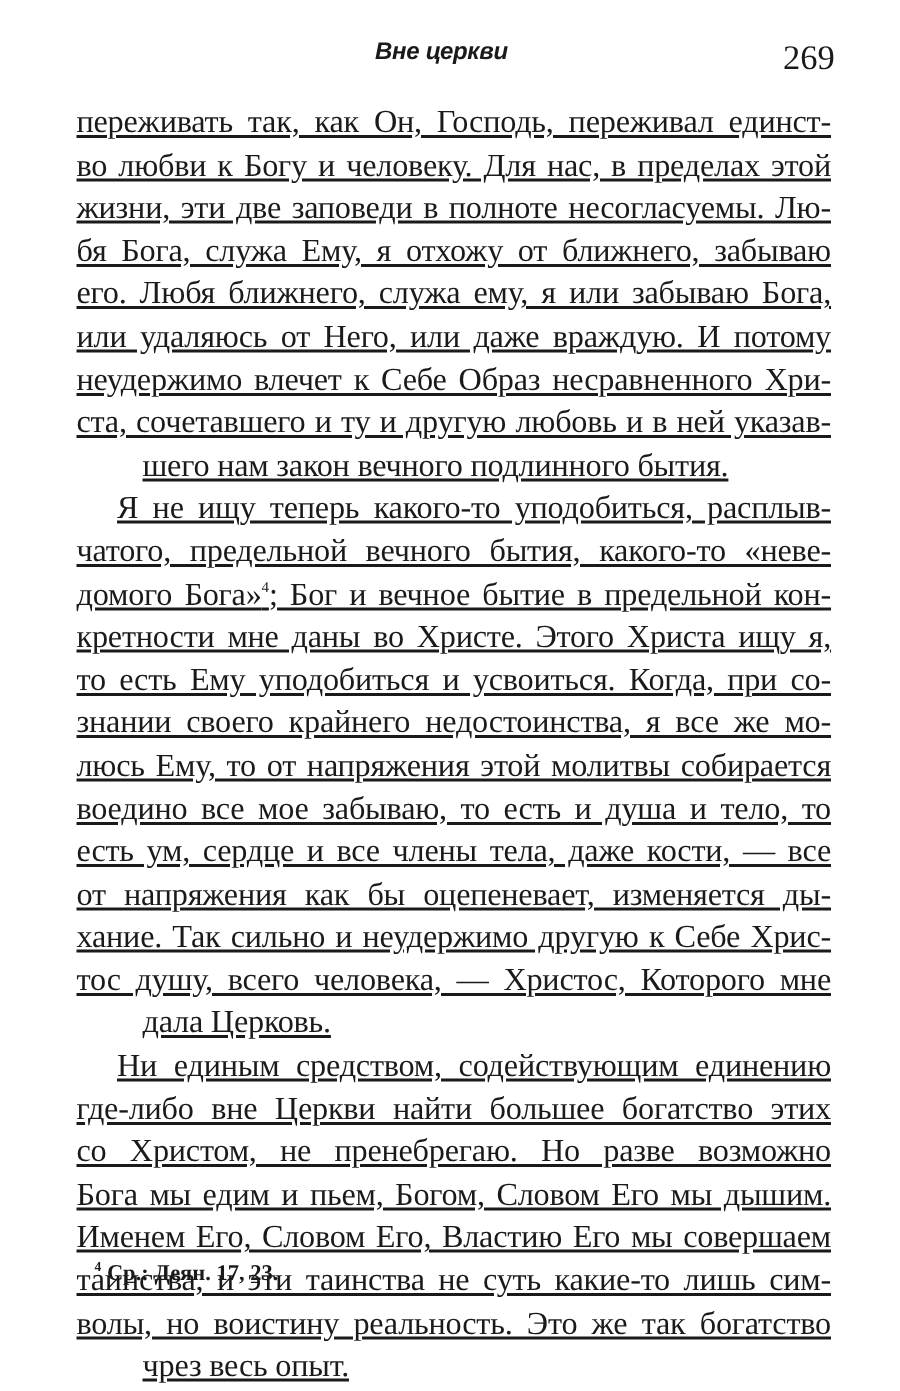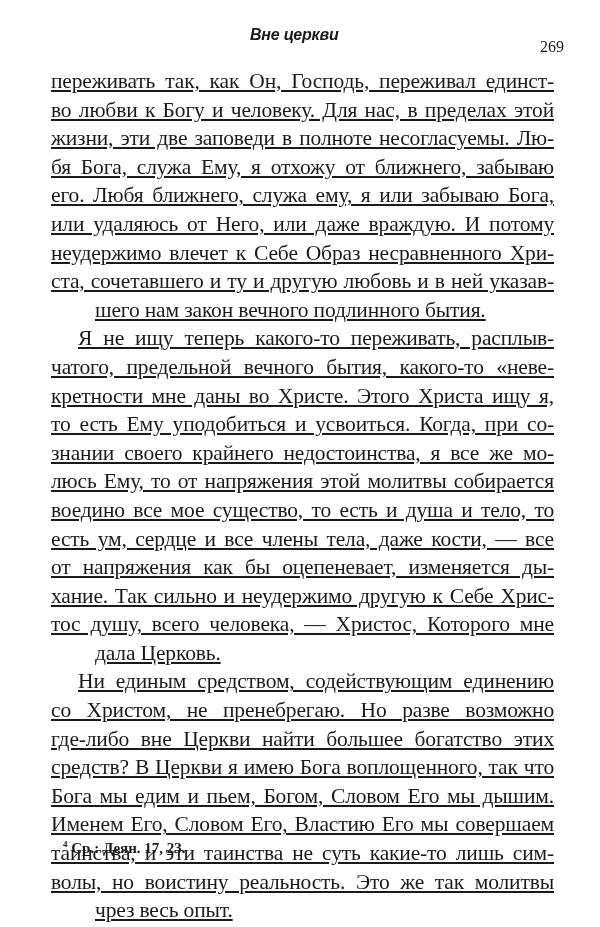--- a/index.html
+++ b/index.html
@@ -1,21 +1,21 @@
 <!DOCTYPE html>
 <html><head>
 <meta charset="utf-8">
 <style>
   html, body { margin:0; padding:0; background:#ffffff; }
   body { width:600px; height:927px; position:relative; overflow:hidden;
          font-family:"Liberation Serif", serif; color:#1a1a1a; }
   .header { position:absolute; top:26px; left:0; width:600px; height:24px; }
   .running-title { position:absolute; left:250px; top:0; font-style:italic; font-weight:bold;
          font-size:16px; font-family:"Liberation Sans", sans-serif; letter-spacing:-0.2px; }
-  .page-number { position:absolute; left:540px; top:0; font-size:16px;margin-top:12px; }
+  .page-number { position:absolute; left:522px; top:0; font-size:23px; }
   .body-text { position:absolute; top:67px; left:51px; width:503px; }
   .line { height:28.6px; line-height:28.6px; font-size:21.5px; white-space:nowrap;
           text-align:justify; text-align-last:justify; letter-spacing:-0.15px;text-decoration:underline; }
   .line.last { text-align-last:left;margin-left:44px; }
   .line.indent { padding-left:27px; }
   sup { font-size:10px; line-height:0; }
   .footnote { position:absolute; top:839px; left:63px; font-size:15px;font-weight:bold; }
   .footnote .mark { font-size:9px; vertical-align:super; }
 </style>
 </head>
@@ -29,39 +29,39 @@
 <div class="body-text">
   <div class="line">переживать так, как Он, Господь, переживал единст-</div>
   <div class="line">во любви к Богу и человеку. Для нас, в пределах этой</div>
   <div class="line">жизни, эти две заповеди в полноте несогласуемы. Лю-</div>
   <div class="line">бя Бога, служа Ему, я отхожу от ближнего, забываю</div>
   <div class="line">его. Любя ближнего, служа ему, я или забываю Бога,</div>
   <div class="line">или удаляюсь от Него, или даже враждую. И потому</div>
   <div class="line">неудержимо влечет к Себе Образ несравненного Хри-</div>
   <div class="line">ста, сочетавшего и ту и другую любовь и в ней указав-</div>
   <div class="line last">шего нам закон вечного подлинного бытия.</div>
-  <div class="line indent">Я не ищу теперь какого-то переживать, расплыв-</div>
+  <div class="line indent">Я не ищу теперь какого-то уподобиться, расплыв-</div>
   <div class="line">чатого, предельной вечного бытия, какого-то «неве-</div>
+  <div class="line"><span>домого Бога»</span><sup>4</sup><span>; Бог и вечное бытие в предельной кон-</span></div>
   <div class="line">кретности мне даны во Христе. Этого Христа ищу я,</div>
   <div class="line">то есть Ему уподобиться и усвоиться. Когда, при со-</div>
   <div class="line">знании своего крайнего недостоинства, я все же мо-</div>
   <div class="line">люсь Ему, то от напряжения этой молитвы собирается</div>
-  <div class="line">воедино все мое существо, то есть и душа и тело, то</div>
+  <div class="line">воедино все мое забываю, то есть и душа и тело, то</div>
   <div class="line">есть ум, сердце и все члены тела, даже кости, — все</div>
   <div class="line">от напряжения как бы оцепеневает, изменяется ды-</div>
   <div class="line">хание. Так сильно и неудержимо другую к Себе Хрис-</div>
   <div class="line">тос душу, всего человека, — Христос, Которого мне</div>
   <div class="line last">дала Церковь.</div>
   <div class="line indent">Ни единым средством, содействующим единению</div>
+  <div class="line">где-либо вне Церкви найти большее богатство этих</div>
   <div class="line">со Христом, не пренебрегаю. Но разве возможно</div>
-  <div class="line">где-либо вне Церкви найти большее богатство этих</div>
-  <div class="line">средств? В Церкви я имею Бога воплощенного, так что</div>
   <div class="line">Бога мы едим и пьем, Богом, Словом Его мы дышим.</div>
   <div class="line">Именем Его, Словом Его, Властию Его мы совершаем</div>
   <div class="line">таинства, и эти таинства не суть какие-то лишь сим-</div>
-  <div class="line">волы, но воистину реальность. Это же так молитвы</div>
+  <div class="line">волы, но воистину реальность. Это же так богатство</div>
   <div class="line last">чрез весь опыт.</div>
 </div>
 
 <div class="footnote">
   <span class="mark">4</span>
   <span>Ср.: Деян. 17, 23.</span>
 </div>
 
 </body></html>

